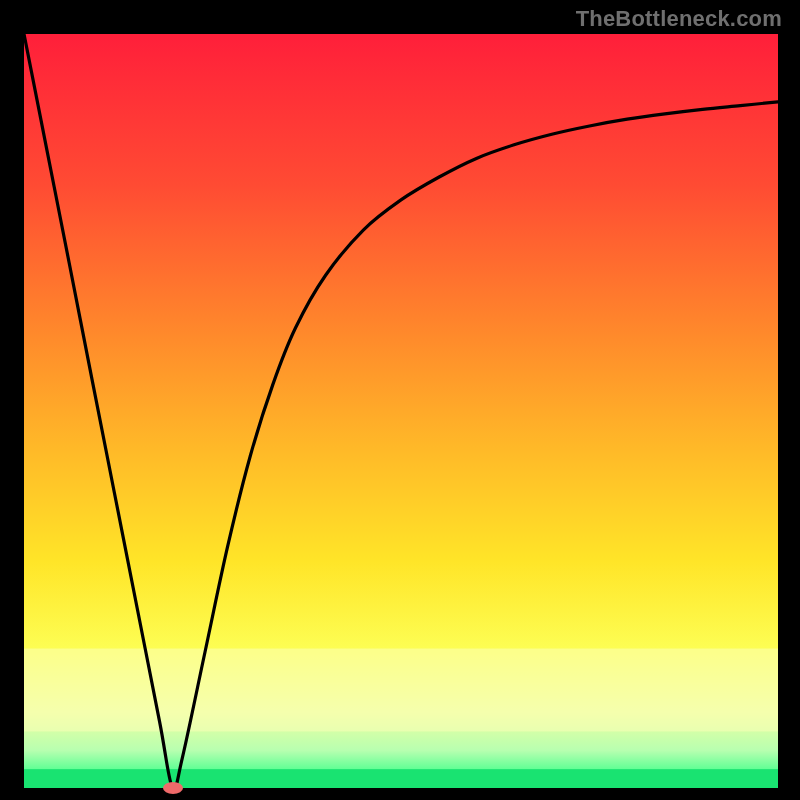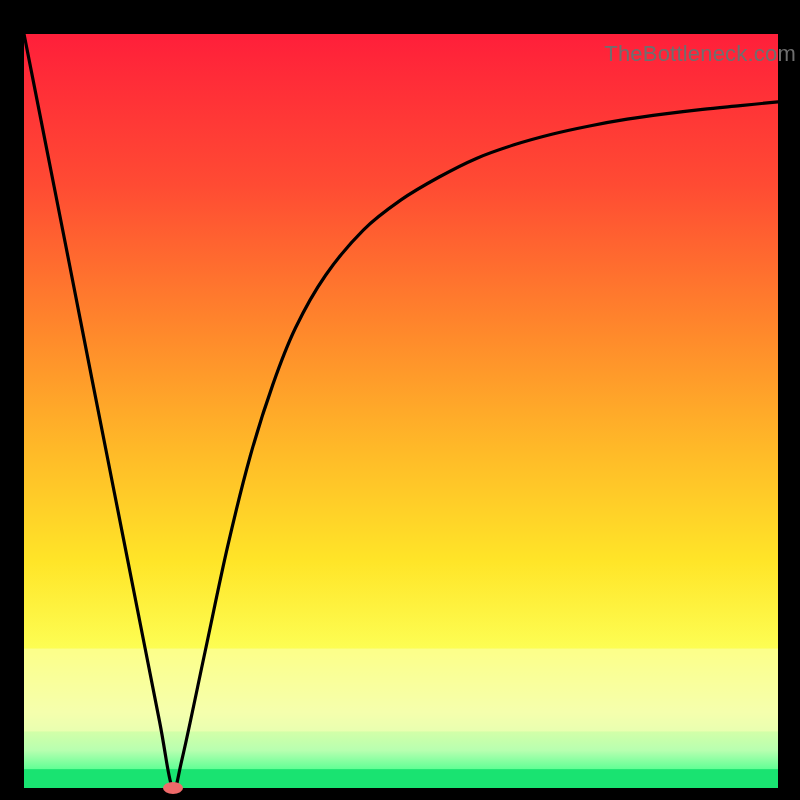--- a/index.html
+++ b/index.html
@@ -22,26 +22,25 @@
   .plot-area {
     position: absolute;
     left: 0;
     top: 0;
     width: 754px;
     height: 754px;
   }
   .watermark {
     position: absolute;
     top: 6px;
-    right: 4px;
+    right: 18px;
     color: #6f6f6f;
     font-size: 22px;
-    font-weight: 400;
+    font-weight: 700;
     letter-spacing: 0.2px;
-    margin-top: 35px;
   }
   .marker {
     position: absolute;
     background: #ef6a6a;
     border-radius: 50% / 50%;
   }
 </style>
 </head>
 <body>
 

